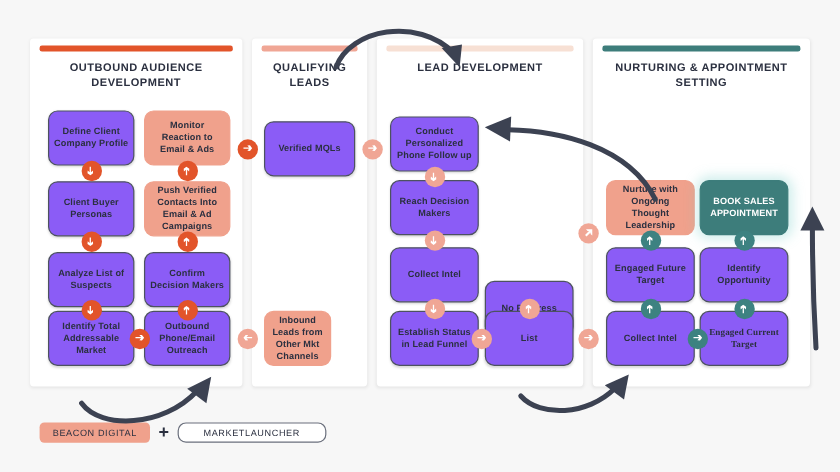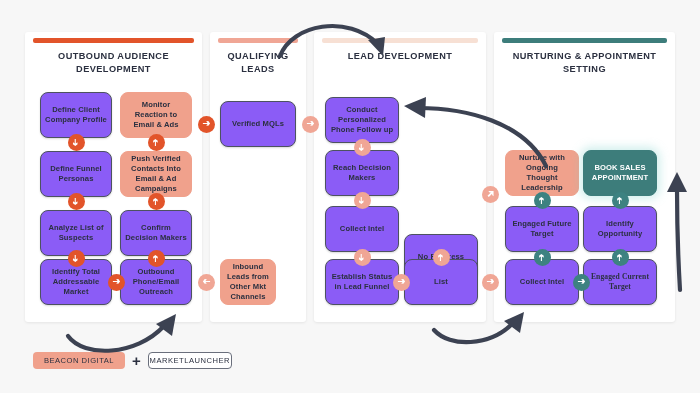--- a/index.html
+++ b/index.html
@@ -84,21 +84,21 @@
 <div class="canvas">
 
   <div class="panel" style="left:25px;top:32px;width:177px;height:290px;">
     <div class="panel-bar" style="background:#e2542a;"></div>
     <div class="panel-title">OUTBOUND AUDIENCE DEVELOPMENT</div>
   </div>
 
   <div class="card white" style="left:40px;top:92px;width:72px;height:46px;">Define Client Company Profile</div>
   <div class="card salmon" style="left:120px;top:92px;width:72px;height:46px;">Monitor Reaction to Email &amp; Ads</div>
 
-  <div class="card white" style="left:40px;top:151px;width:72px;height:46px;">Define Funnel Personas</div>
+  <div class="card white" style="left:40px;top:151px;width:72px;height:46px;">Client Buyer Personas</div>
   <div class="card salmon" style="left:120px;top:151px;width:72px;height:46px;">Push Verified Contacts Into Email &amp; Ad Campaigns</div>
 
   <div class="card white" style="left:40px;top:210px;width:72px;height:46px;">Analyze List of Suspects</div>
   <div class="card white" style="left:120px;top:210px;width:72px;height:46px;">Confirm Decision Makers</div>
 
   <div class="card white" style="left:40px;top:259px;width:72px;height:46px;">Identify Total Addressable Market</div>
   <div class="card white" style="left:120px;top:259px;width:72px;height:46px;">Outbound Phone/Email Outreach</div>
 
   <div class="panel" style="left:210px;top:32px;width:96px;height:290px;">
     <div class="panel-bar" style="background:#f0a695;"></div>
@@ -278,16 +278,16 @@
   </svg>
 
   <svg class="connector" style="left:666px;top:166px;" width="26" height="130" viewBox="0 0 26 130">
     <path d="M14 124 C 12 90, 11 52, 11 24" stroke="#3c4252" stroke-width="4.2" fill="none" stroke-linecap="round"></path>
     <path d="M11 6 L 21 26 L 1 26 Z" fill="#3c4252"></path>
   </svg>
 
   <div class="legend" style="left:33px;top:352px;">
     <div class="chip filled" style="width:92px;">BEACON DIGITAL</div>
     <div class="plus">+</div>
-    <div class="chip outline" style="width:84px;">MARKETLAUNCHER</div>
+    <div class="chip outline" style="width:124px;border-radius:7px;">MARKETLAUNCHER</div>
   </div>
 
 </div>
 
 </body></html>

